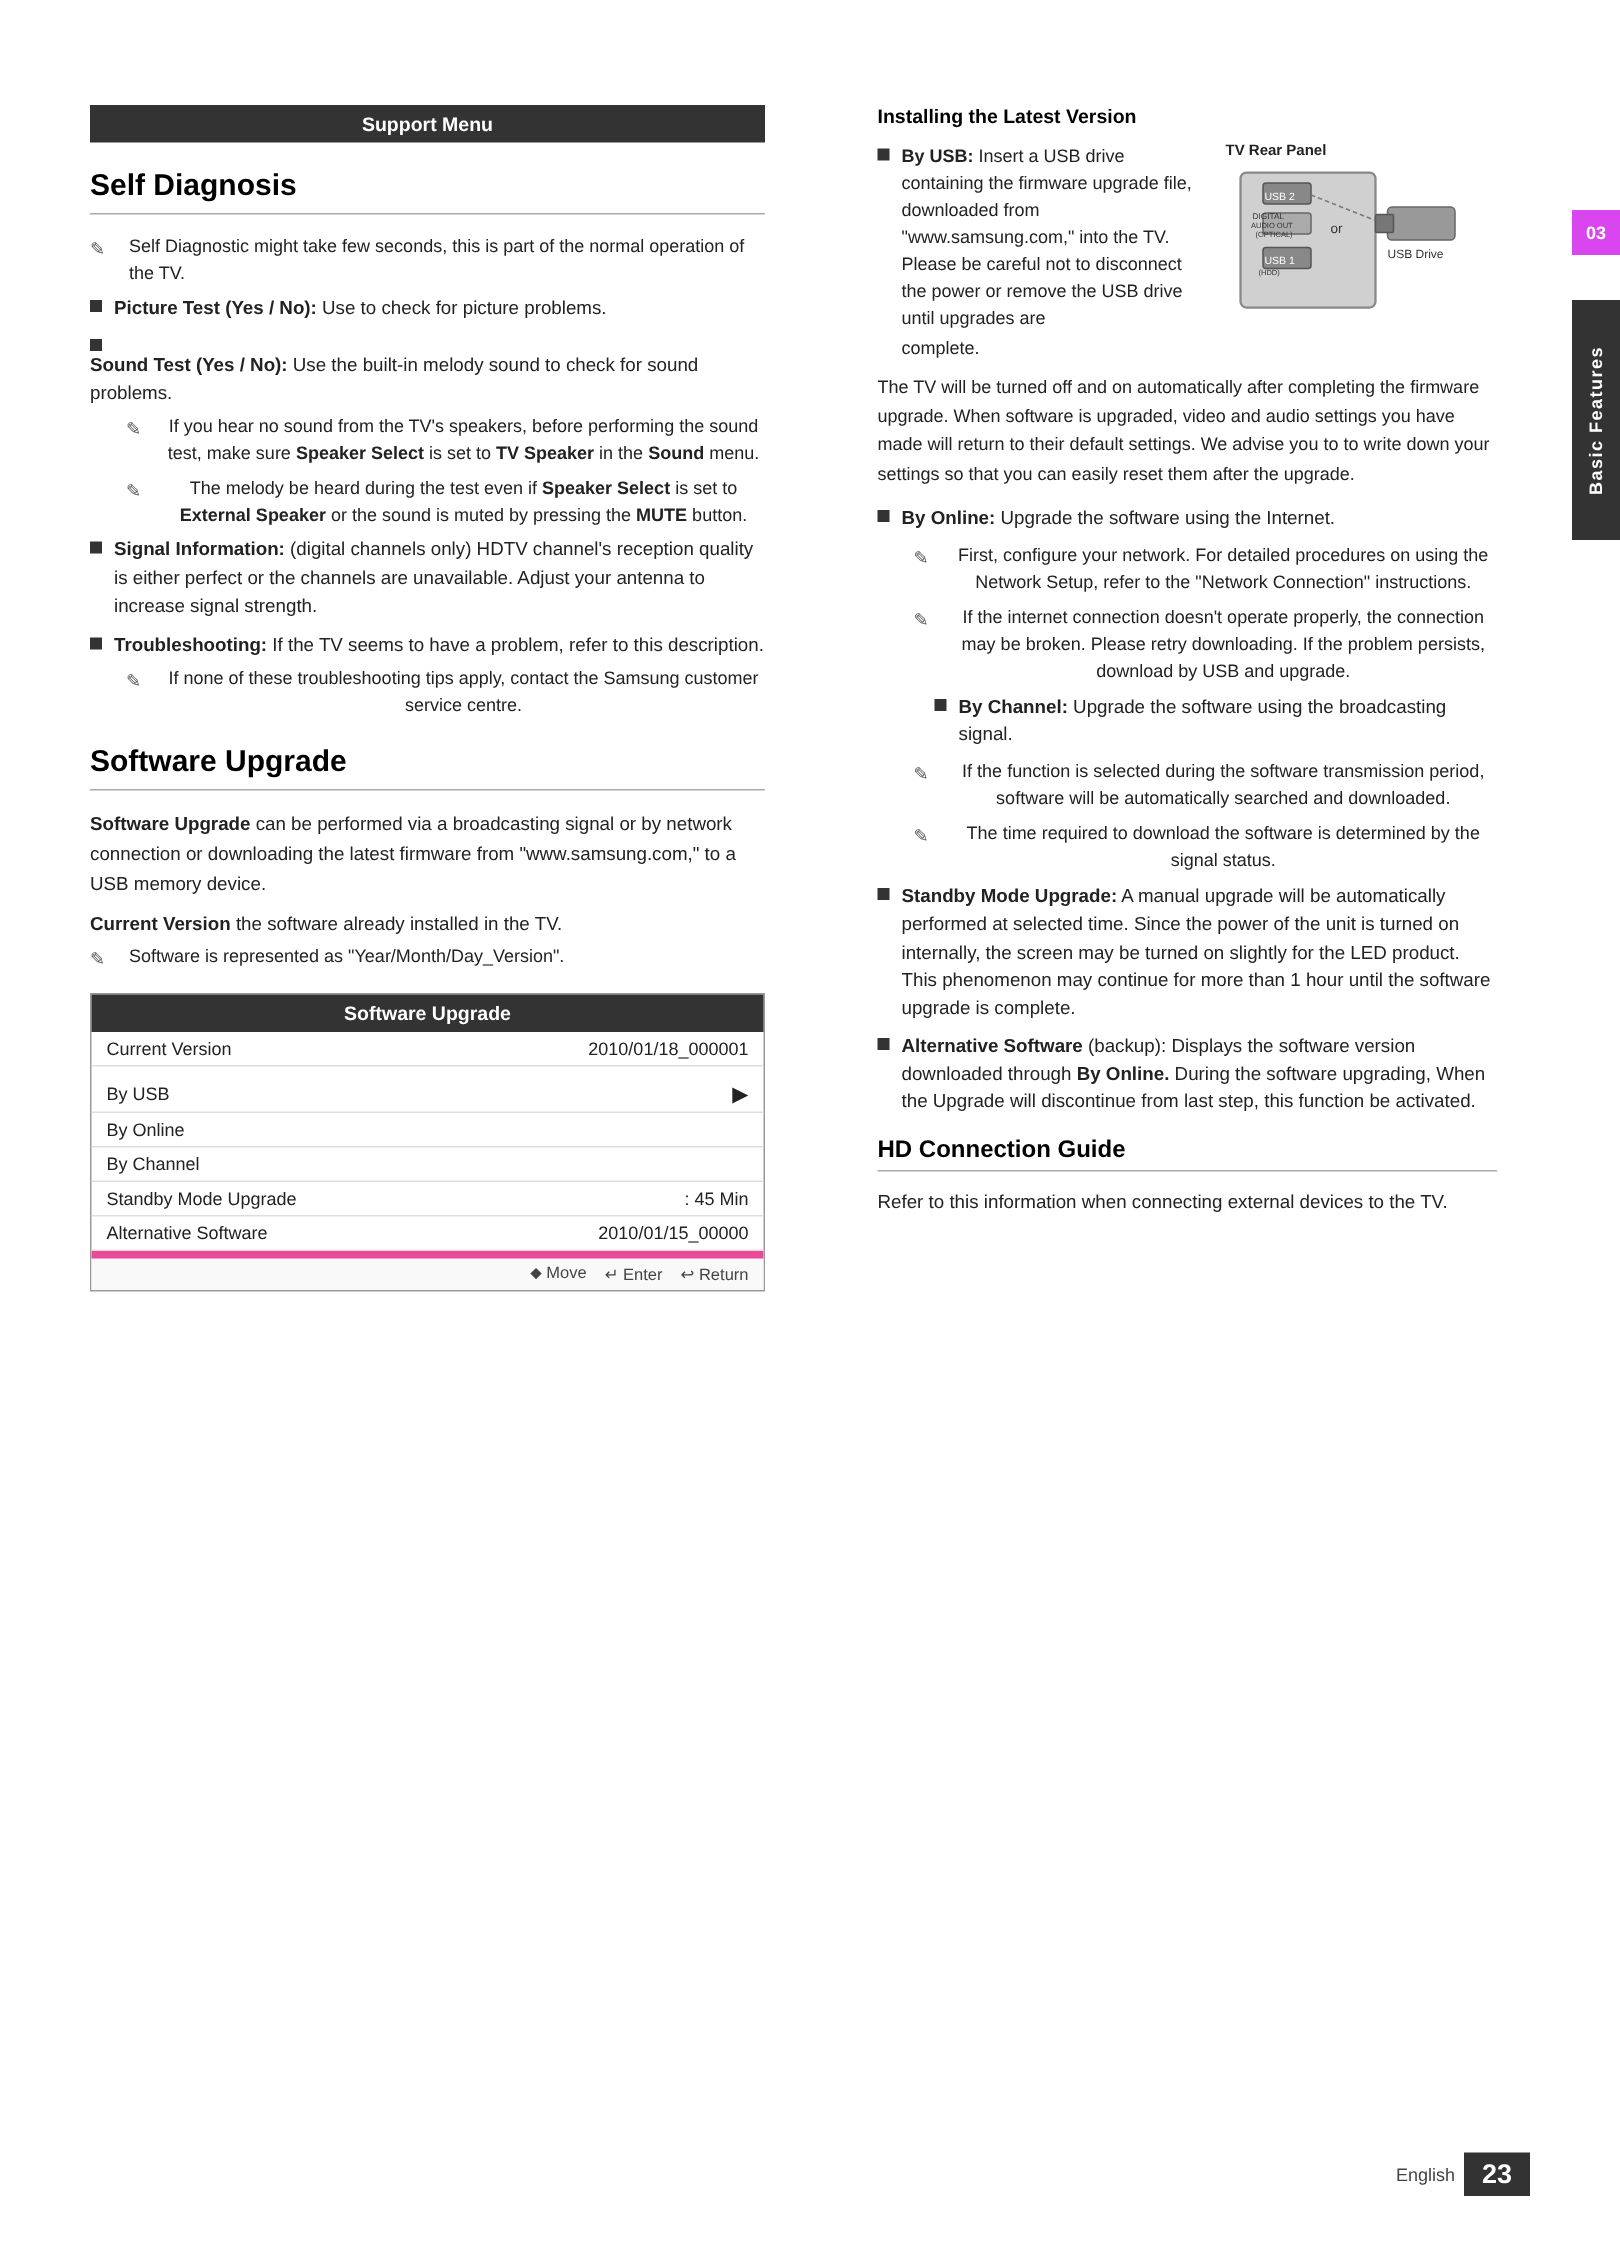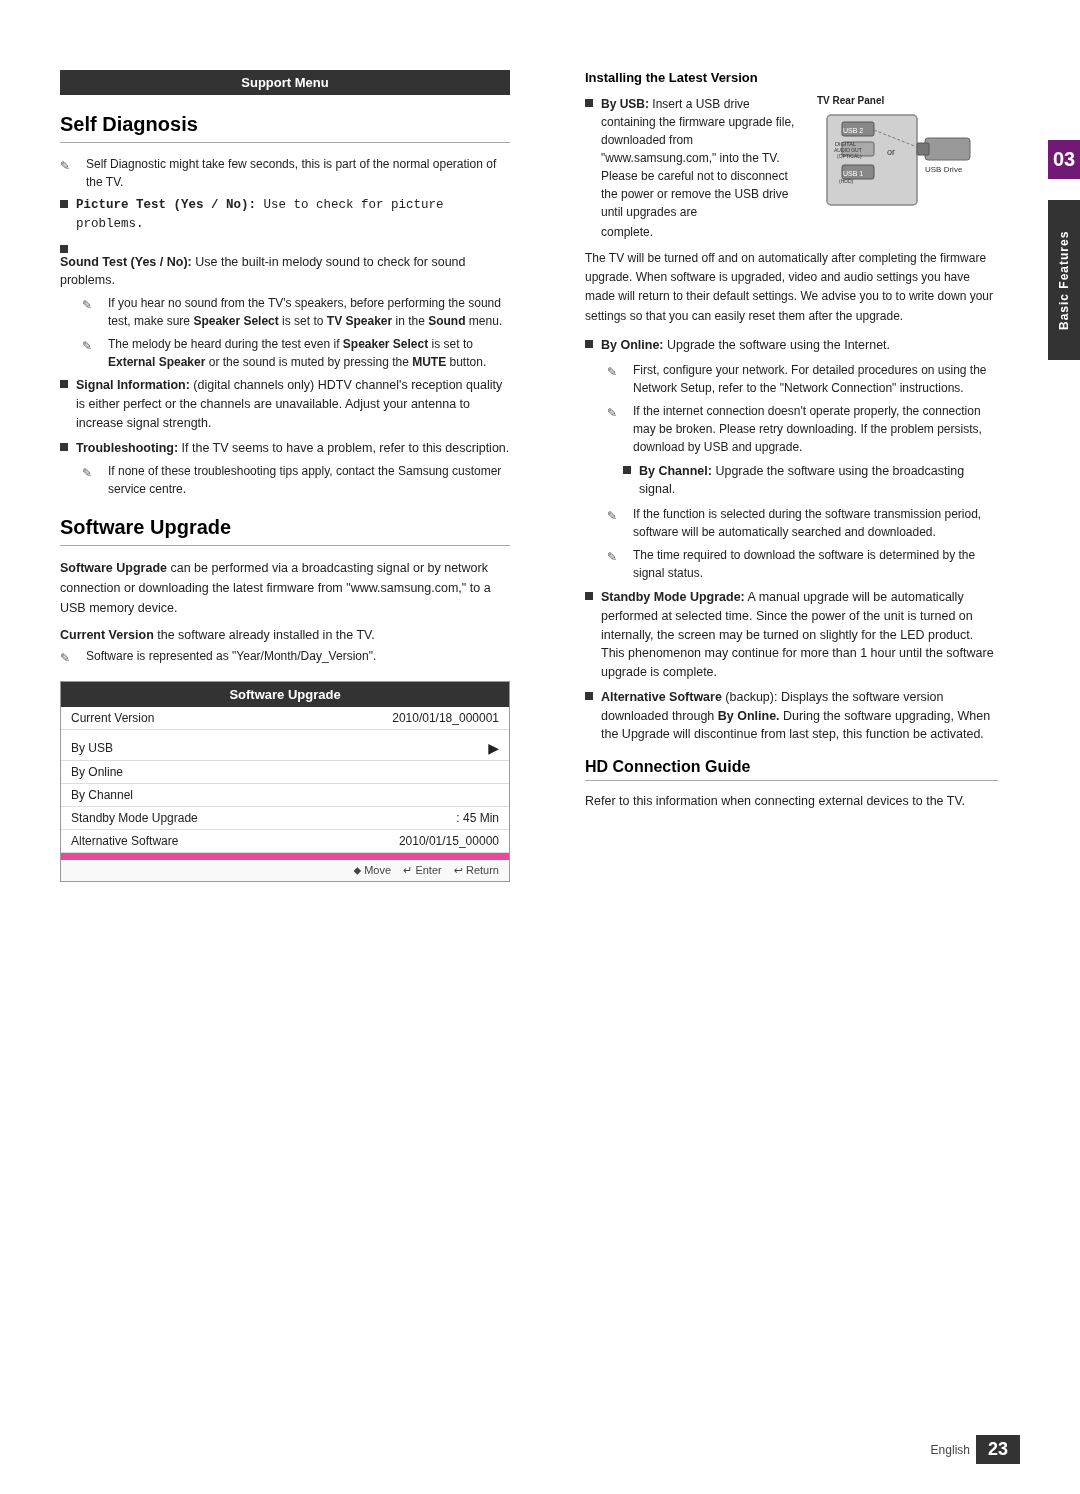--- a/index.html
+++ b/index.html
@@ -112,20 +112,21 @@
       flex-shrink: 0;
       margin-top: 2px;
       margin-right: 6px;
       font-size: 12px;
       color: #555;
     }
 
     .sub-bullet {
       margin-left: 22px;
       margin-bottom: 6px;
+      text-align: center;
     }
 
     
     .bold { font-weight: bold; }
 
     
     .sw-upgrade-box {
       border: 1px solid #999;
       margin: 14px 0;
       font-size: 12px;
@@ -164,21 +165,21 @@
       font-size: 14px;
     }
 
     .sw-nav {
       display: flex;
       justify-content: flex-end;
       padding: 4px 10px;
       font-size: 11px;
       color: #444;
       gap: 12px;
-      border-top: 7px solid #ec4899;
+      border-top: 5px solid #ec4899;
       background: #f9f9f9;
     }
 
     
     .right-section-title {
       font-size: 13px;
       font-weight: bold;
       color: #000;
       margin-bottom: 10px;
     }
@@ -225,39 +226,39 @@
       font-size: 12px;
       line-height: 1.5;
     }
   </style>
 </head>
 <body>
 
 <div class="page-container">
 
   <div class="side-tab" style="position:absolute;right:0;top:200px;width:32px;background:#333;color:#fff;writing-mode:vertical-rl;transform:rotate(180deg);font-size:12px;font-weight:bold;padding:20px 8px;height:160px;display:flex;align-items:center;justify-content:center;">Basic Features</div>
-  <div style="position:absolute;right:0;top:140px;width:32px;background:#701a75;color:#fff;font-size:20px;font-weight:bold;padding:8px 4px;text-align:center;">03</div>
+  <div style="position:absolute;right:0;top:140px;width:32px;background:#d946ef;color:#fff;font-size:12px;font-weight:bold;padding:8px 4px;text-align:center;">03</div>
 
   <div class="main-content">
 
     <div class="left-column">
 
       <div class="support-menu-header">Support Menu</div>
 
       <div>
         <div class="section-title">Self Diagnosis</div>
 
         <div class="inner-note">
           <span class="bullet-pencil pencil-icon"></span>
           <span>Self Diagnostic might take few seconds, this is part of the normal operation of the TV.</span>
         </div>
 
         <div style="display:flex;align-items:flex-start;margin-bottom:7px;">
           <span class="bullet-square"></span>
-          <span style="font-size:12.5px;line-height:1.5;font-family:Liberation Mono, monospace;"><span class="bold">Picture Test (Yes / No):</span> Use to check for picture problems.</span>
+          <span style="font-size:12.5px;line-height:1.5;"><span class="bold">Picture Test (Yes / No):</span> Use to check for picture problems.</span>
         </div>
 
         <div style="display:flex;align-items:flex-start;margin-bottom:4px;flex-direction:column;">
           <span class="bullet-square"></span>
           <span style="font-size:12.5px;line-height:1.5;"><span class="bold">Sound Test (Yes / No):</span> Use the built-in melody sound to check for sound problems.</span>
         </div>
 
         <div class="inner-note sub-bullet">
           <span class="bullet-pencil pencil-icon"></span>
           <span style="font-size:12px;line-height:1.5;">If you hear no sound from the TV's speakers, before performing the sound test, make sure <span class="bold">Speaker Select</span> is set to <span class="bold">TV Speaker</span> in the <span class="bold">Sound</span> menu.</span>

